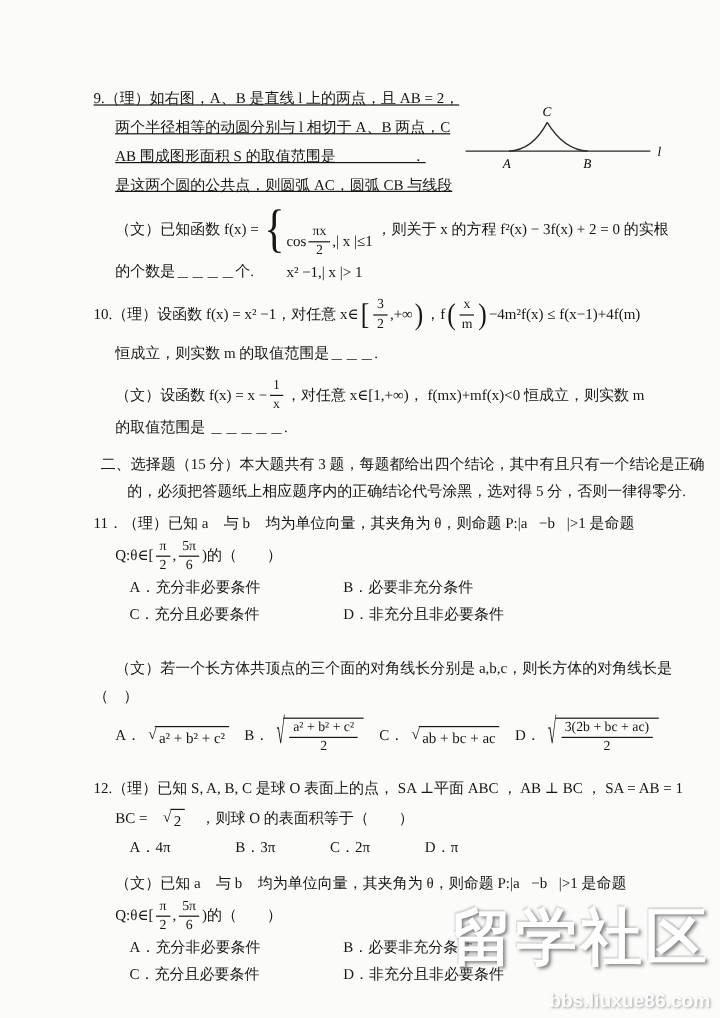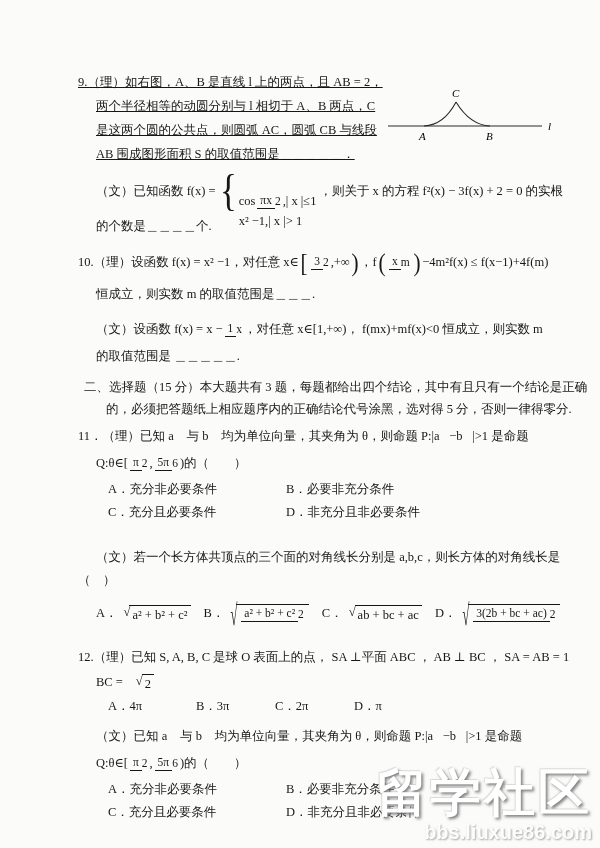--- a/index.html
+++ b/index.html
@@ -7,57 +7,57 @@
   body{background:#fbfbf9;font-family:"Liberation Serif","DejaVu Serif",serif;color:#161616;}
   .page{position:relative;width:600px;height:848px;background:#fbfbf9;overflow:hidden;}
   .content{position:absolute;left:78px;top:70px;width:480px;font-size:12.5px;line-height:24px;}
   .ind{padding-left:18px;}
   .line{white-space:nowrap;}
   .p9{display:flex;text-decoration:underline;}
   .p9-text{width:302px;flex:none;}
   .p9-fig{flex:1;padding-top:16px;padding-left:6px;}
   .mrow{display:flex;align-items:center;white-space:nowrap;}
   .h46{height:46px;}.h40{height:40px;}.h30{height:30px;}.h26{height:26px;gap:10px;}.h44{height:44px;}
-  .frac{display:inline-flex;flex-direction:row;text-align:center;vertical-align:middle;line-height:13px;font-size:11.5px;margin:0 2px;}
+  .frac{display:inline-flex;flex-direction:column;text-align:center;vertical-align:middle;line-height:13px;font-size:11.5px;margin:0 2px;}
   .fnum{border-bottom:1px solid #161616;padding:0 3px 1px;}
   .fden{padding-top:1px;}
   .pw-brace{font-size:44px;font-weight:300;line-height:1;display:inline-block;transform:scaleX(.8);margin:0 0 0 2px;}
   .pw{display:inline-flex;flex-direction:column;row-gap:3px;margin-right:3px;margin-top:40px;}
   .pw-row{display:flex;align-items:center;white-space:nowrap;line-height:17px;}
   .big{font-size:25px;line-height:1;display:inline-block;transform:scaleX(.85);margin:0 1px;font-weight:300;}
   .sqrt{display:inline-flex;align-items:flex-start;margin:0 3px;vertical-align:middle;}
   .sqrt-sym{line-height:13px;padding-top:1px;margin-right:-1px;}
   .sqrt-body{border-top:1px solid #161616;padding:2px 3px 0;line-height:14px;}
   .sqrt.tall .sqrt-sym{display:inline-block;transform:scaleY(2.4);transform-origin:3px 4px;}
   .sqrt.tall .sqrt-body{padding-top:1px;}
   .opts{display:flex;padding-left:30px;line-height:23px;}
   .optw{width:178px;flex:none;}
   .ow1{width:88px;flex:none;}.ow2{width:79px;flex:none;}
   .optitem{display:inline-flex;align-items:center;margin-right:10px;}
   .optlab{margin-right:3px;}
   .figlab{font-style:italic;font-size:11px;}
   .wm{position:absolute;right:8px;bottom:4px;text-align:right;font-family:"Liberation Sans","DejaVu Sans",sans-serif;}
   .wm-title{font-size:51px;font-weight:bold;color:#fff;letter-spacing:3px;line-height:1.05;
     text-shadow:2px 2px 3px rgba(110,110,110,.85),-1px -1px 1px rgba(200,200,200,.6);}
-  .wm-url{font-size:20px;font-weight:bold;color:#fdfdfd;margin-top:1px;
+  .wm-url{font-size:16px;font-weight:bold;color:#fdfdfd;margin-top:18px;
     text-shadow:1px 1px 2px rgba(150,150,150,.85);}
   svg text{font-family:"Liberation Serif","DejaVu Serif",serif;}
 </style>
 </head>
 <body>
 
 <div class="page">
   <div class="content">
 
     <div class="p9">
       <div class="p9-text">
         <div class="line"><span>9.（理）如右图，A、B 是直线 l 上的两点，且 AB = 2，</span></div>
         <div class="line ind"><span>两个半径相等的动圆分别与 l 相切于 A、B 两点，C</span></div>
+        <div class="line ind"><span>AB 围成图形面积 S 的取值范围是＿＿＿＿＿．</span></div>
         <div class="line ind"><span>是这两个圆的公共点，则圆弧 AC，圆弧 CB 与线段</span></div>
-        <div class="line ind"><span>AB 围成图形面积 S 的取值范围是＿＿＿＿＿．</span></div>
       </div>
       <div class="p9-fig">
         <svg width="172" height="62" viewBox="0 0 172 62">
           <line x1="2" y1="40" x2="156" y2="40" stroke="#2a2a2a" stroke-width="1.1"></line>
           <path d="M38,40 Q58,39 70,16" fill="none" stroke="#2a2a2a" stroke-width="1.1"></path>
           <path d="M104,40 Q84,39 70,16" fill="none" stroke="#2a2a2a" stroke-width="1.1"></path>
           <text x="66" y="11" class="figlab">C</text>
           <text x="33" y="54" class="figlab">A</text>
           <text x="100" y="54" class="figlab">B</text>
           <text x="162" y="44" class="figlab">l</text>
@@ -193,20 +193,21 @@
     </div>
 
     <div style="margin-top:10px;">
       <div class="line"><span>12.（理）已知 S, A, B, C 是球 O 表面上的点， SA ⊥平面 ABC ， AB ⊥ BC ， SA = AB = 1</span></div>
       <div class="mrow ind h26">
         <span>BC =</span>
         <span class="sqrt">
             <span class="sqrt-sym">√</span>
             <span class="sqrt-body">2</span>
           </span>
+        <span>，则球 O 的表面积等于（　　）</span>
       </div>
       <div class="opts">
         <span class="ow1">A．4π</span>
         <span class="ow2">B．3π</span>
         <span class="ow2">C．2π</span>
         <span>D．π</span>
       </div>
     </div>
 
     <div style="margin-top:6px;">

